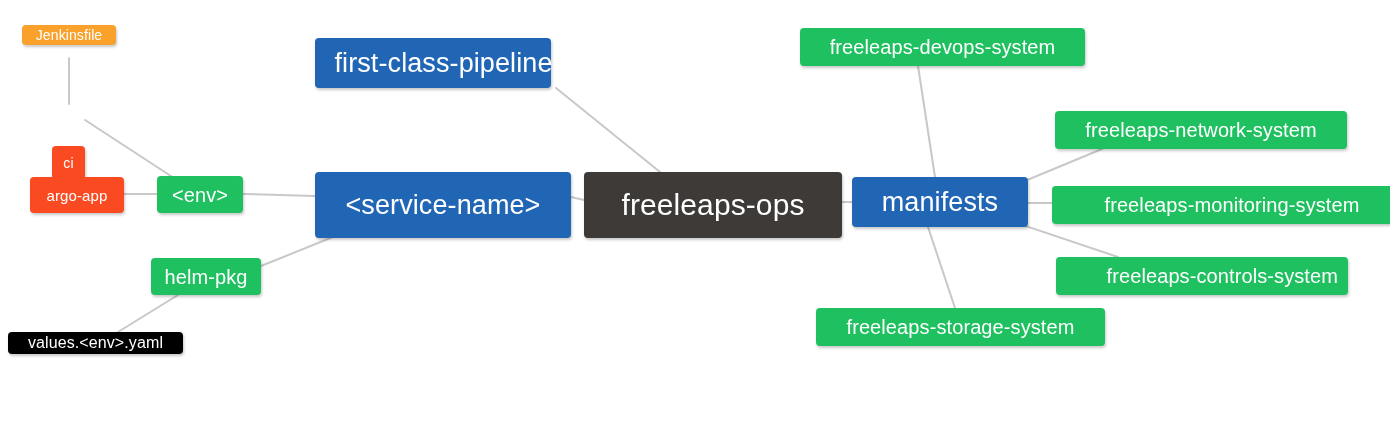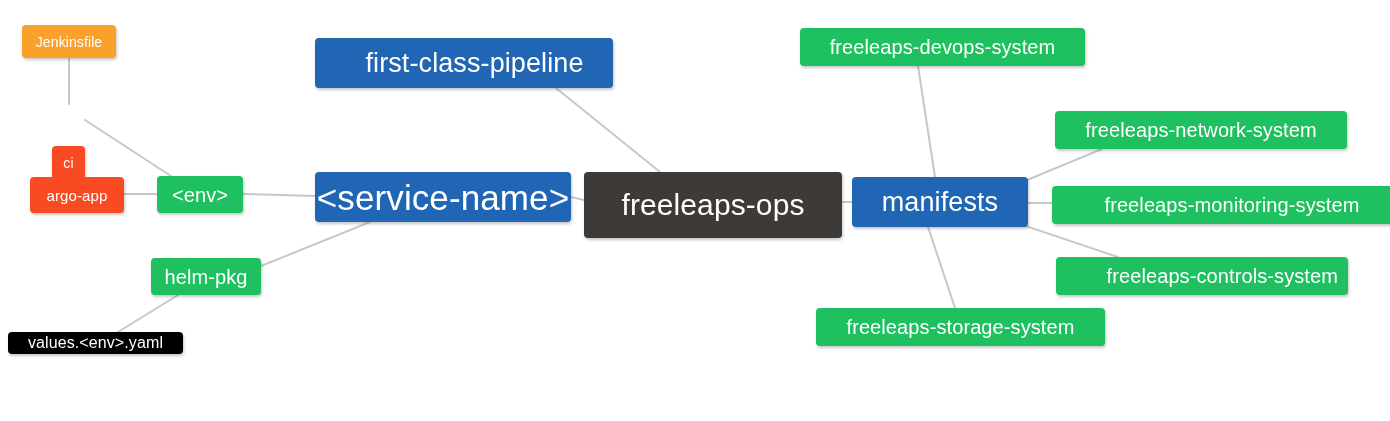--- a/index.html
+++ b/index.html
@@ -60,36 +60,36 @@
       <line x1="261" y1="266" x2="370" y2="222" stroke="#c8c8c8" stroke-width="2" stroke-linecap="round"></line>
       <line x1="118" y1="332" x2="178" y2="295" stroke="#c8c8c8" stroke-width="2" stroke-linecap="round"></line>
       <line x1="842" y1="202" x2="852" y2="202" stroke="#c8c8c8" stroke-width="2" stroke-linecap="round"></line>
       <line x1="935" y1="177" x2="918" y2="66" stroke="#c8c8c8" stroke-width="2" stroke-linecap="round"></line>
       <line x1="1008" y1="188" x2="1102" y2="149" stroke="#c8c8c8" stroke-width="2" stroke-linecap="round"></line>
       <line x1="1008" y1="203" x2="1052" y2="203" stroke="#c8c8c8" stroke-width="2" stroke-linecap="round"></line>
       <line x1="1008" y1="220" x2="1118" y2="257" stroke="#c8c8c8" stroke-width="2" stroke-linecap="round"></line>
       <line x1="928" y1="227" x2="955" y2="308" stroke="#c8c8c8" stroke-width="2" stroke-linecap="round"></line>
     </svg>
   <div id="nodes">
-      <div class="node" style="left: 22px; top: 25px; width: 94px; height: 33px; background: rgb(249, 161, 43); font-size: 14px;">
+      <div class="node" style="left: 22px; top: 25px; width: 94px; height: 20px; background: rgb(249, 161, 43); font-size: 14px;">
         <span class="node-label">Jenkinsfile</span>
       </div>
       <div class="node" style="left: 52px; top: 104px; width: 33px; height: 33px; background: rgb(250, 74, 33); font-size: 14px; margin-top: 42px;">
         <span class="node-label">ci</span>
       </div>
       <div class="node" style="left: 30px; top: 177px; width: 94px; height: 36px; background: rgb(250, 74, 33); font-size: 15px;">
         <span class="node-label">argo-app</span>
       </div>
       <div class="node" style="left: 157px; top: 176px; width: 86px; height: 37px; background: rgb(31, 192, 96); font-size: 20px;">
         <span class="node-label">&lt;env&gt;</span>
       </div>
-      <div class="node" style="left: 315px; top: 172px; width: 256px; height: 50px; background: rgb(33, 102, 181); font-size: 35px; justify-content: center;">
+      <div class="node" style="left: 315px; top: 172px; width: 256px; height: 66px; background: rgb(33, 102, 181); font-size: 27px; justify-content: center;">
         <span class="node-label">&lt;service-name&gt;</span>
       </div>
-      <div class="node" style="left: 315px; top: 38px; width: 298px; height: 50px; background: rgb(33, 102, 181); font-size: 27px; padding-left: 31px;">
+      <div class="node" style="left: 315px; top: 38px; width: 236px; height: 50px; background: rgb(33, 102, 181); font-size: 27px; padding-left: 31px;">
         <span class="node-label">first-class-pipeline</span>
       </div>
       <div class="node" style="left: 151px; top: 258px; width: 110px; height: 37px; background: rgb(31, 192, 96); font-size: 20px;">
         <span class="node-label">helm-pkg</span>
       </div>
       <div class="node" style="left: 8px; top: 332px; width: 175px; height: 22px; background: #000000; font-size: 16px;">
         <span class="node-label">values.&lt;env&gt;.yaml</span>
       </div>
       <div class="node" style="left: 584px; top: 172px; width: 258px; height: 66px; background: rgb(62, 58, 56); font-size: 30px;">
         <span class="node-label">freeleaps-ops</span>

